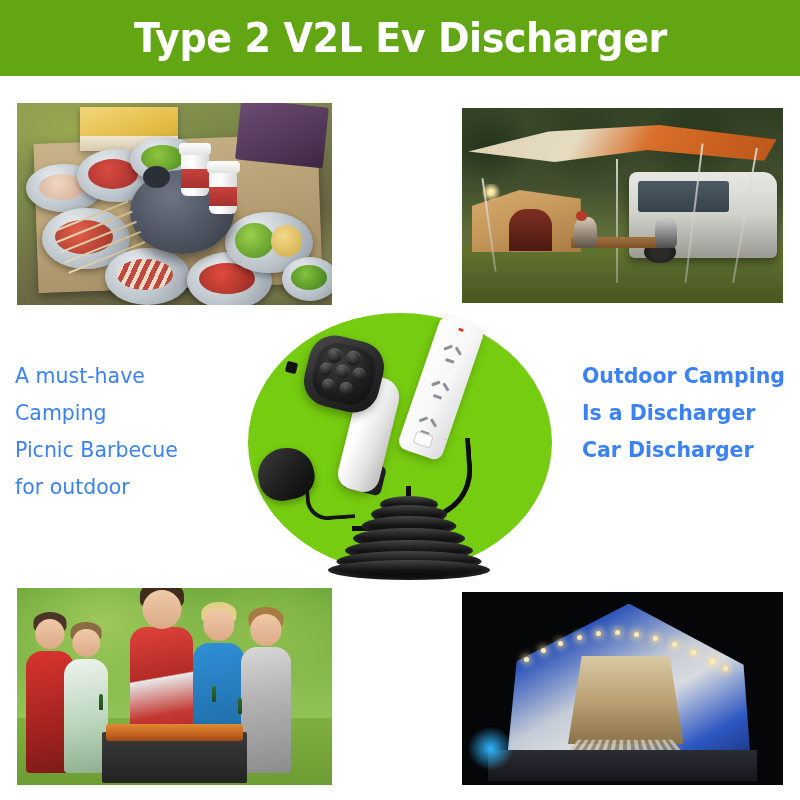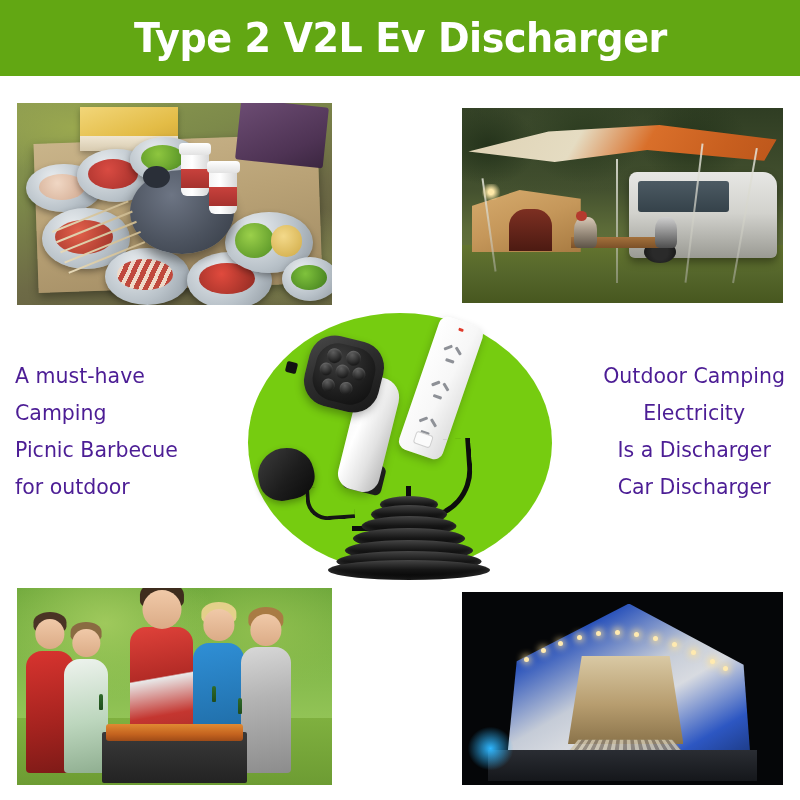--- a/index.html
+++ b/index.html
@@ -386,28 +386,28 @@
   .conn-cord {
     position: absolute; left: 104px; top: 186px; width: 54px; height: 40px;
     border: 5px solid #0d0d0d;
     border-top: none; border-left: none;
     border-radius: 0 0 34px 0;
   }
 
   
   .copy {
     position: absolute;
-    color: #4c1d95;
+    color: #3b82f6;
     font-family: "DejaVu Sans", sans-serif;
     font-size: 20.5px;
     line-height: 37px;
     white-space: nowrap;
   }
   .copy-left  { left: 15px;  top: 358px; text-align: left; }
-  .copy-right { right: 15px; top: 358px; text-align: center; }
+  .copy-right { right: 15px; top: 358px; text-align: left; font-weight: bold; }
 </style>
 </head>
 <body>
 
 <div class="banner">
   <div class="banner-title">Type 2 V2L Ev Discharger</div>
 </div>
 
 <div class="photo photo-tl">
   <div class="scene bbq-bg">
@@ -595,16 +595,15 @@
 
 <div class="copy copy-left">
   <div>A must-have</div>
   <div>Camping</div>
   <div>Picnic Barbecue</div>
   <div>for outdoor</div>
 </div>
 
 <div class="copy copy-right">
   <div>Outdoor Camping</div>
-  <div>Electricity</div>
   <div>Is a Discharger</div>
   <div>Car Discharger</div>
 </div>
 
 </body></html>

